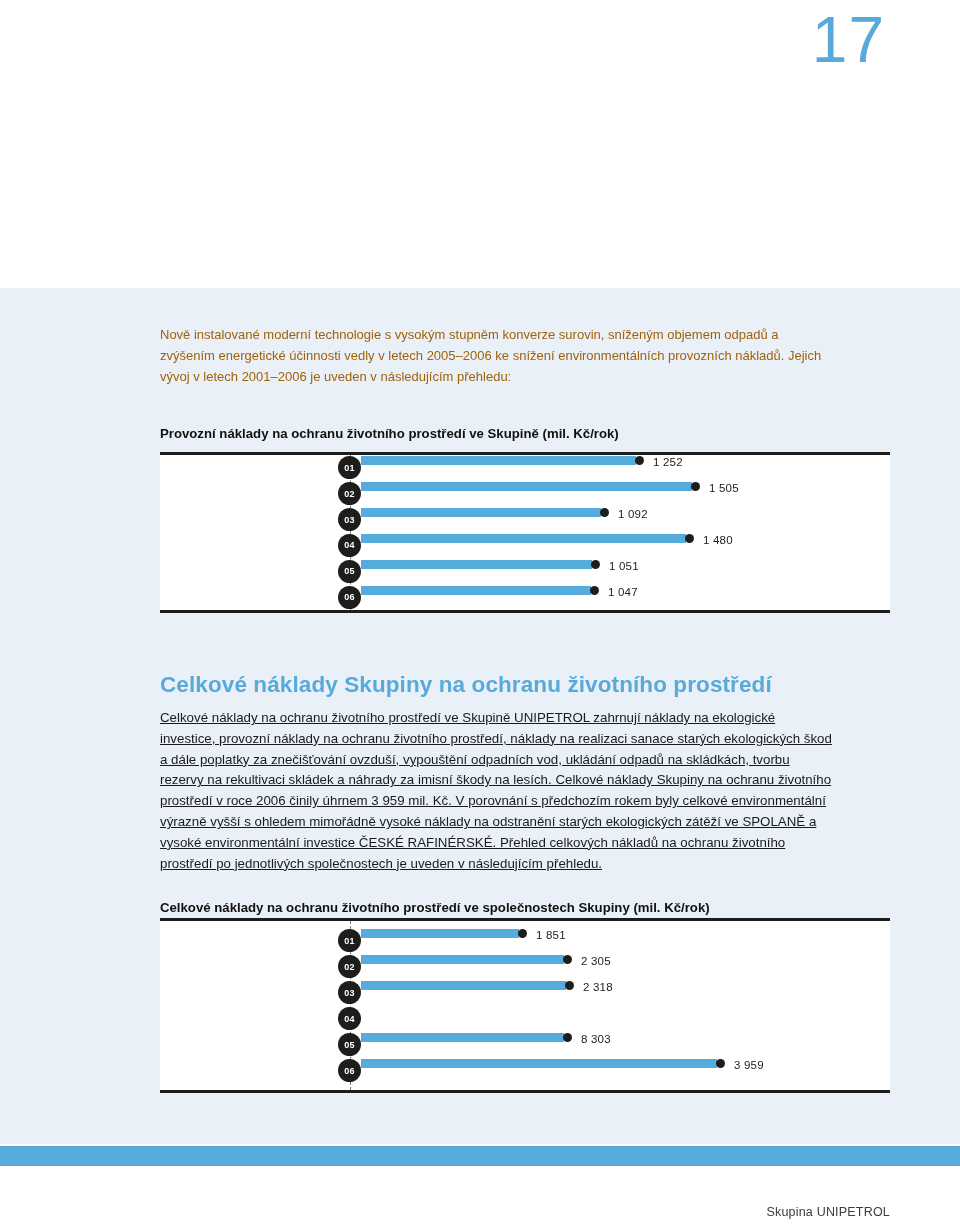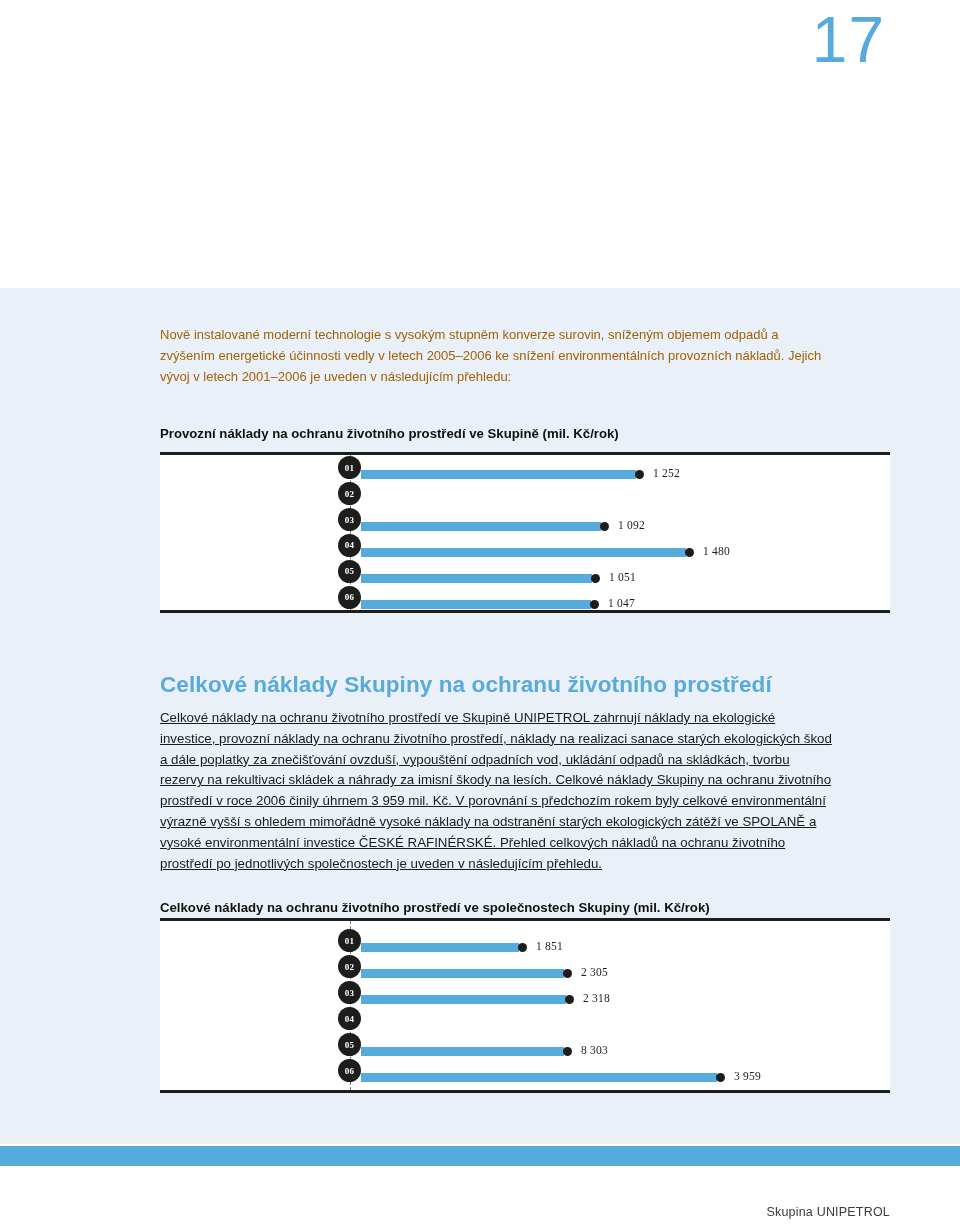--- a/index.html
+++ b/index.html
@@ -121,21 +121,20 @@
     display: flex;
     flex-direction: column;
     justify-content: center;
   }
 
   .bar-row {
     position: relative;
     height: 26px;
     display: flex;
     align-items: center;
-    font-family: Liberation Serif, serif;
   }
 
   .year-badge {
     position: absolute;
     left: 178px;
     width: 23px;
     height: 23px;
     border-radius: 50%;
     background: #1d1d1b;
     color: #ffffff;
@@ -147,21 +146,21 @@
     letter-spacing: 0.2px;
     z-index: 2;
   }
 
   .bar-track {
     position: absolute;
     left: 201px;
     right: 0;
     height: 23px;
     display: flex;
-    align-items: flex-end;
+    align-items: flex-start;
   }
 
   .bar-fill {
     height: 9px;
     background: #55abdb;
     flex: 0 0 auto;
   }
 
   .bar-dot {
     width: 9px;
@@ -210,20 +209,25 @@
         <div class="year-badge">01</div>
         <div class="bar-track">
           <div class="bar-fill" style="width:275px"></div>
           <div class="bar-dot"></div>
           <div class="bar-value">1 252</div>
         </div>
       </div>
 
       <div class="bar-row">
         <div class="year-badge">02</div>
+        <div class="bar-track">
+          <div class="bar-fill" style="width:331px"></div>
+          <div class="bar-dot"></div>
+          <div class="bar-value">1 505</div>
+        </div>
       </div>
 
       <div class="bar-row">
         <div class="year-badge">03</div>
         <div class="bar-track">
           <div class="bar-fill" style="width:240px"></div>
           <div class="bar-dot"></div>
           <div class="bar-value">1 092</div>
         </div>
       </div>

